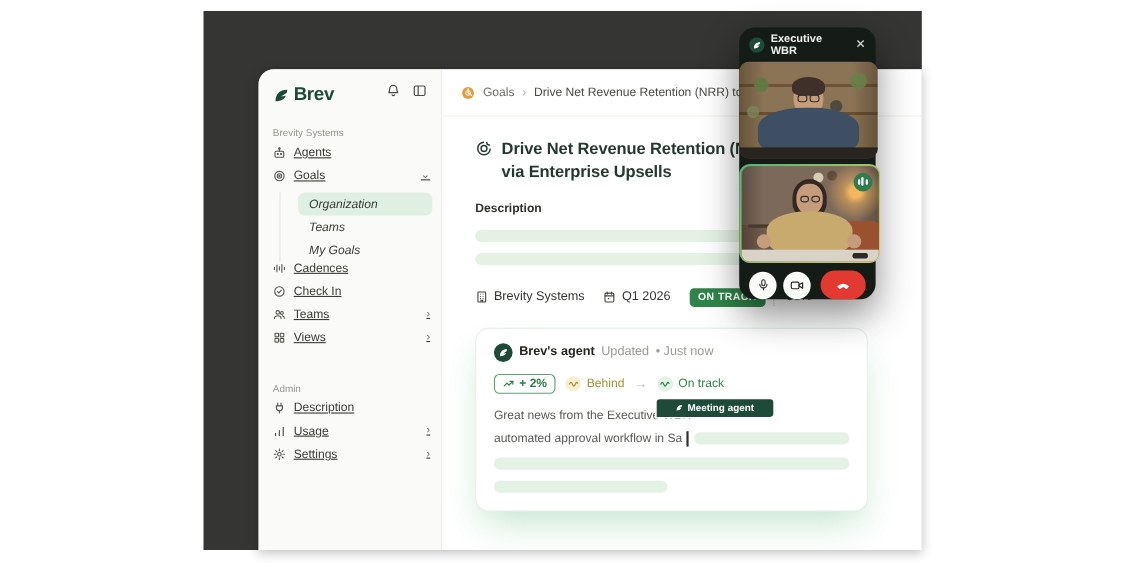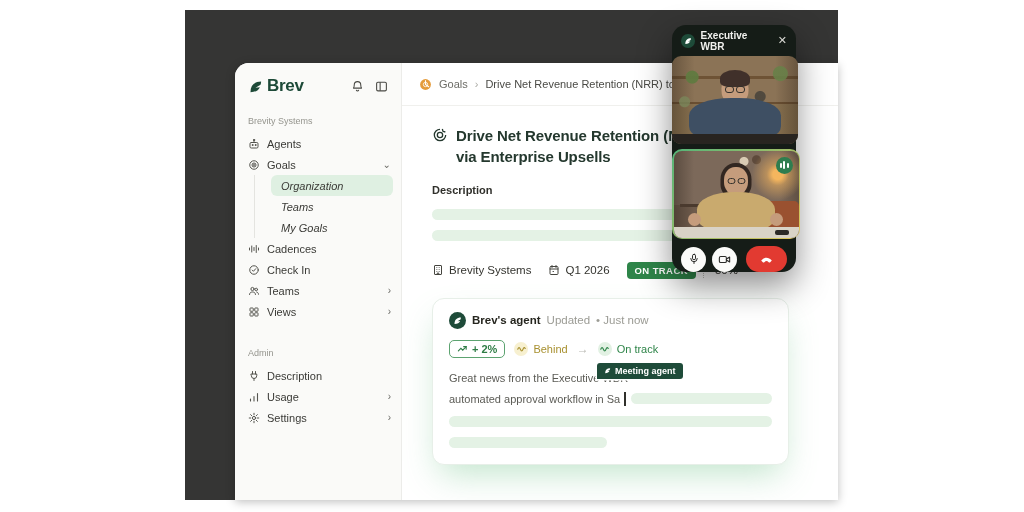--- a/index.html
+++ b/index.html
@@ -7,25 +7,25 @@
   .canvas { position:relative; width:1024px; height:512px; background:#fff; }
 
   
   .frame { position:absolute; left:185px; top:10px; width:653px; height:490px; background:#353534; }
 
   
   .app { position:absolute; left:235px; top:63px; width:603px; height:437px; background:#fff; border-radius:14px 0 0 0; overflow:hidden; display:flex; box-shadow:0 2px 10px rgba(0,0,0,.25); }
 
   
   .sidebar { width:167px; flex:0 0 167px; background:#FAFAF8; border-right:1px solid #ECECE9; padding:13px 0 0; font-size:11px; color:#3A3A36; }
-  .sb-head { display:flex; align-items:center; padding:0 13px;gap:16px; }
+  .sb-head { display:flex; padding:0 13px;gap:16px; }
   .logo { display:flex; align-items:center; gap:4px; color:#1D4A38; font-weight:bold; font-size:17px; letter-spacing:-.3px; }
   .sb-head .sb-actions { margin-left:auto; display:flex; gap:11px; color:#4A4A45; }
   .sb-ws { margin:20px 13px 7px; font-size:9px; color:#95958E; }
-  .nav-item { display:flex; align-items:center; gap:7px; height:21px; padding:0 10px 0 13px; color:#3A3A36; cursor:pointer; }
+  .nav-item { display:flex; gap:7px; height:21px; padding:0 10px 0 13px; color:#3A3A36; cursor:pointer;text-decoration:underline; }
   .nav-item .chev { margin-left:auto; color:#6b6b66; font-size:10px; }
   .icn { flex:0 0 auto; color:#55554F; display:inline-flex; }
   .subnav { margin-left:19px; border-left:1px solid #E4E4E0; padding-left:16px; margin-right:8px;font-style:italic; }
   .sub-item { display:flex; align-items:center; height:21px; padding:0 10px; color:#3A3A36; cursor:pointer; }
   .sub-item.active { background:#DFF0E2; border-radius:6px; }
   .sb-admin { margin:26px 13px 7px; font-size:9px; color:#95958E; }
 
   
   .main { flex:1; position:relative; background:#fff; }
   .main-header { height:43px; display:flex; align-items:center; padding:0 17px; border-bottom:1px solid #F0F0ED; white-space:nowrap; overflow:hidden; }
@@ -59,21 +59,21 @@
   .ic-green { background:#E2F1E3; color:#2F8549; }
   .t-amber { color:#A8902F; }
   .t-green { color:#2F8549; }
   .arrow { color:#B8B8B2; font-size:12px; }
   .agent-text { margin-top:14px; font-size:11px; color:#5B5B55; position:relative; }
   .line2 { margin-top:8px; display:flex; align-items:center; }
   .caret { width:1.5px; height:14px; background:#30302B; margin:0 5px 0 4px; }
   .line2 .skel { flex:1; }
   .s-full { margin-top:10px; width:100%; }
   .s-half { margin-top:10px; width:49%; }
-  .cursor-tag { position:absolute; left:148px; top:-9px; display:inline-flex; align-items:center; gap:4px; background:#1E4B39; color:#fff; font-size:9px; font-weight:bold; padding:3px 7px; border-radius:3px 3px 3px 0; box-shadow:0 0 0 1.5px #fff; z-index:3; }
+  .cursor-tag { position:absolute; left:148px; top:-9px; display:inline-flex; align-items:center; gap:4px; background:#1E4B39; color:#fff; font-size:9px; font-weight:bold; padding:3px 17px; border-radius:3px 3px 3px 0; box-shadow:0 0 0 1.5px #fff; z-index:3; }
 
   
   .call { position:absolute; left:672px; top:25px; width:124px; height:247px; background:#151C17; border-radius:14px; box-shadow:0 14px 34px rgba(0,0,0,.45); z-index:10; }
   .call-head { height:31px; display:flex; align-items:center; gap:6px; padding:0 9px; }
   .call-title { color:#F1F1EE; font-size:10px; font-weight:bold; }
   .call-close { margin-left:auto; color:#D9D9D4; font-size:11px; cursor:pointer; }
   .avatar-sm { width:14px; height:14px; border-radius:50%; background:#1E4B39; display:inline-flex; align-items:center; justify-content:center; color:#fff; }
   .tile { position:relative; width:126px; height:88px; border-radius:9px; overflow:hidden; margin:0 auto; }
   .t2wrap { margin:5px auto 0; width:128px; height:90px; padding:1.5px; border-radius:10px; background:linear-gradient(135deg,#54B478,#E2C75B); }
   .t2wrap .tile { width:125px; height:87px; border-radius:8px; }

